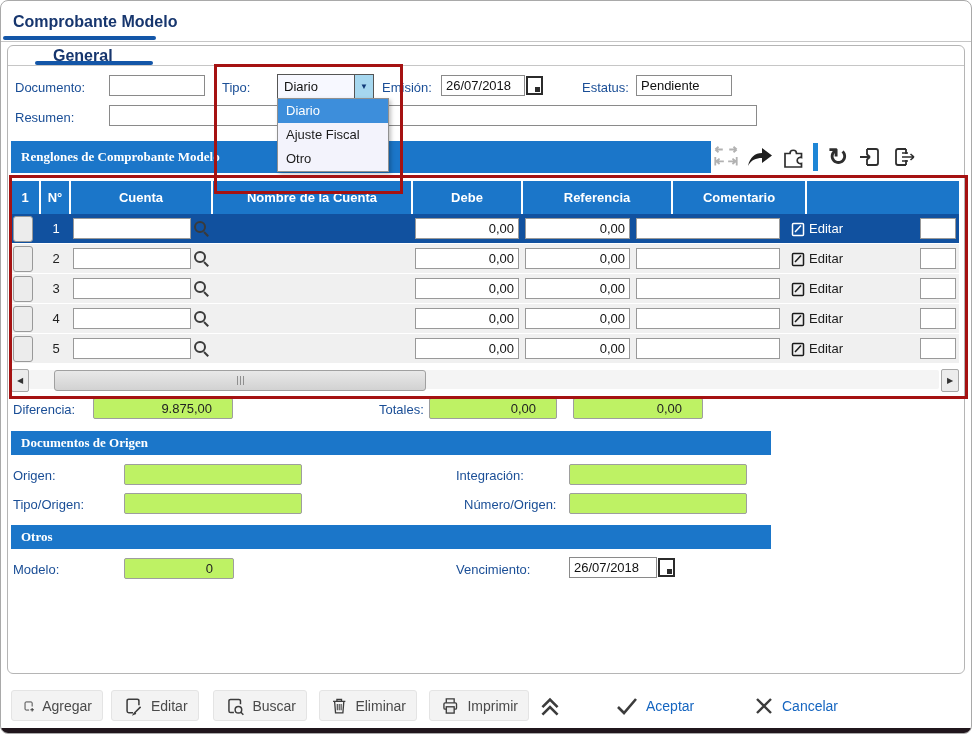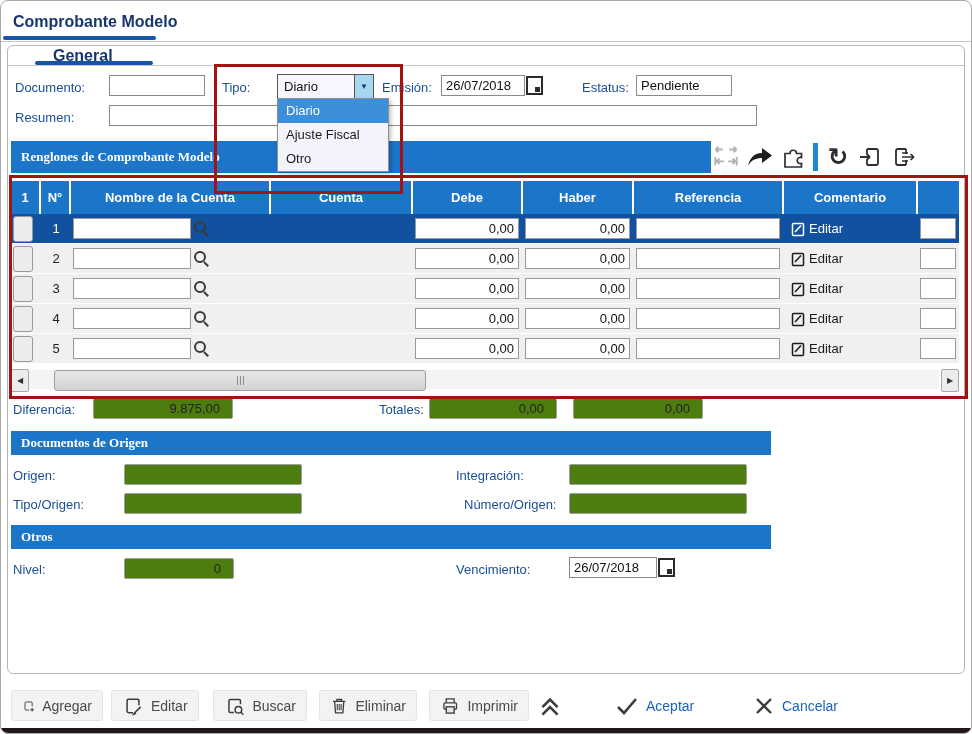--- a/index.html
+++ b/index.html
@@ -6,21 +6,21 @@
   body{width:972px;height:734px;position:relative;font-family:"Liberation Sans",sans-serif;background:#fff;}
   .window{position:absolute;inset:0;border:1px solid #a9a9a9;border-radius:8px;overflow:hidden;background:#fff;}
   .abs{position:absolute;}
   .lbl{position:absolute;font-size:13px;color:#1a4e96;white-space:nowrap;}
   .tabtitle{position:absolute;font-size:16px;font-weight:bold;color:#17366e;}
   .underbar{position:absolute;height:4px;background:#1356a8;border-radius:2px;}
   .hline{position:absolute;height:1px;background:#c6c6c6;}
   .panel{position:absolute;left:6px;top:44px;width:956px;height:627px;border:1px solid #b5b5b5;border-radius:6px;background:#fff;}
   input{font-family:"Liberation Sans",sans-serif;font-size:13px;color:#111;box-sizing:border-box;}
   .winp{position:absolute;height:21px;border:1px solid #8a8a8a;background:#fff;padding:0 4px;}
-  .ginp{position:absolute;height:21px;border:1px solid #9e9e9e;background:#4d7c0f;border-radius:2px;padding:0 12px;color:#222;}
+  .ginp{position:absolute;height:21px;border:1px solid #9e9e9e;background:#bef264;border-radius:2px;padding:0 20px;color:#222;}
   .num{text-align:right;}
   
   .combo{position:absolute;left:276px;top:73px;width:95px;height:23px;border:1px solid #555;background:#f7f8ff;display:flex;align-items:center;}
   .combo .val{flex:1;padding-left:6px;font-size:13px;color:#111;}
   .combo .btn{width:18px;height:100%;background:#a6d7ef;border-left:1px solid #555;display:flex;align-items:center;justify-content:center;font-size:8px;color:#123a78;}
   .droplist{position:absolute;left:276px;top:97px;width:110px;background:#f3f3fc;border:1px solid #909090;box-shadow:2px 2px 4px rgba(0,0,0,.25);z-index:10;}
   .dropitem{height:24px;line-height:24px;padding-left:8px;font-size:13px;color:#1b1b1b;}
   .dropitem.sel{background:#3d8edb;color:#fff;}
   
   .redbox{position:absolute;border:3px solid #a51212;z-index:50;pointer-events:none;}
@@ -132,24 +132,23 @@
     <svg width="26" height="24" viewBox="0 0 24 24" fill="none" stroke="#2e2e2e" stroke-width="1.8">
       <path d="M14,4 H6 Q4,4 4,6 V18 Q4,20 6,20 H14 M14,4 V9 M14,15 V20"></path>
       <path d="M10,12 H22 M22,12 l-3.5,-3 M22,12 l-3.5,3 M10,8 H16 M10,16 H16" stroke-width="1.6"></path>
     </svg>
   </div>
 
   <div class="gridwrap">
     <div class="ghead">
       <div class="hc" style="width:30px;">1</div>
       <div class="hc" style="width:30px;">N°</div>
+      <div class="hc" style="width:142px;">Cuenta</div>
       <div class="hc" style="width:200px;">Nombre de la Cuenta</div>
-      <div class="hc" style="width:142px;">Cuenta</div>
       <div class="hc" style="width:110px;">Debe</div>
-      <div class="hc" style="width:111px;">Haber</div>
       <div class="hc" style="width:150px;">Referencia</div>
       <div class="hc" style="width:134px;">Comentario</div>
       <div class="hc" style="width:41px;border-right:none;"></div>
     </div>
 
     <div class="grow sel">
       <span class="rowbtn"></span>
       <span class="rownum">1</span>
       <input class="cin" style="left: 62px; width: 118px;" value="">
       <span class="mag">
@@ -287,21 +286,21 @@
   <div class="lbl" style="left:455px;top:467px;">Integración:</div>
   <input class="ginp" style="left: 568px; top: 463px; width: 178px;" readonly="" value="">
   <div class="lbl" style="left:12px;top:496px;">Tipo/Origen:</div>
   <input class="ginp" style="left: 123px; top: 492px; width: 178px;" readonly="" value="">
   <div class="lbl" style="left:455px;top:496px;margin-left:8px;">Número/Origen:</div>
   <input class="ginp" style="left: 568px; top: 492px; width: 178px;" readonly="" value="">
 
   <div class="secbar" style="left:10px;top:524px;width:760px;height:24px;">
     <span>Otros</span>
   </div>
-  <div class="lbl" style="left:12px;top:561px;">Nivel:</div>
+  <div class="lbl" style="left:12px;top:561px;">Modelo:</div>
   <input class="ginp num" style="left: 123px; top: 557px; width: 110px;" readonly="" value="0">
   <div class="lbl" style="left:455px;top:561px;">Vencimiento:</div>
   <input class="winp" style="left: 568px; top: 556px; width: 88px;" value="26/07/2018">
   <span class="calbtn" style="left:657px;top:556px;">
       <span class="cal"></span>
     </span>
 
   <div class="fbtn" style="left:10px;width:92px;">
     <svg width="22" height="24" viewBox="0 0 26 26" fill="none" stroke="#3c3c3c" stroke-width="1.8">
       <path d="M20,14 V7 Q20,5 18,5 H8 Q6,5 6,7 V19 Q6,21 8,21 H14"></path>

